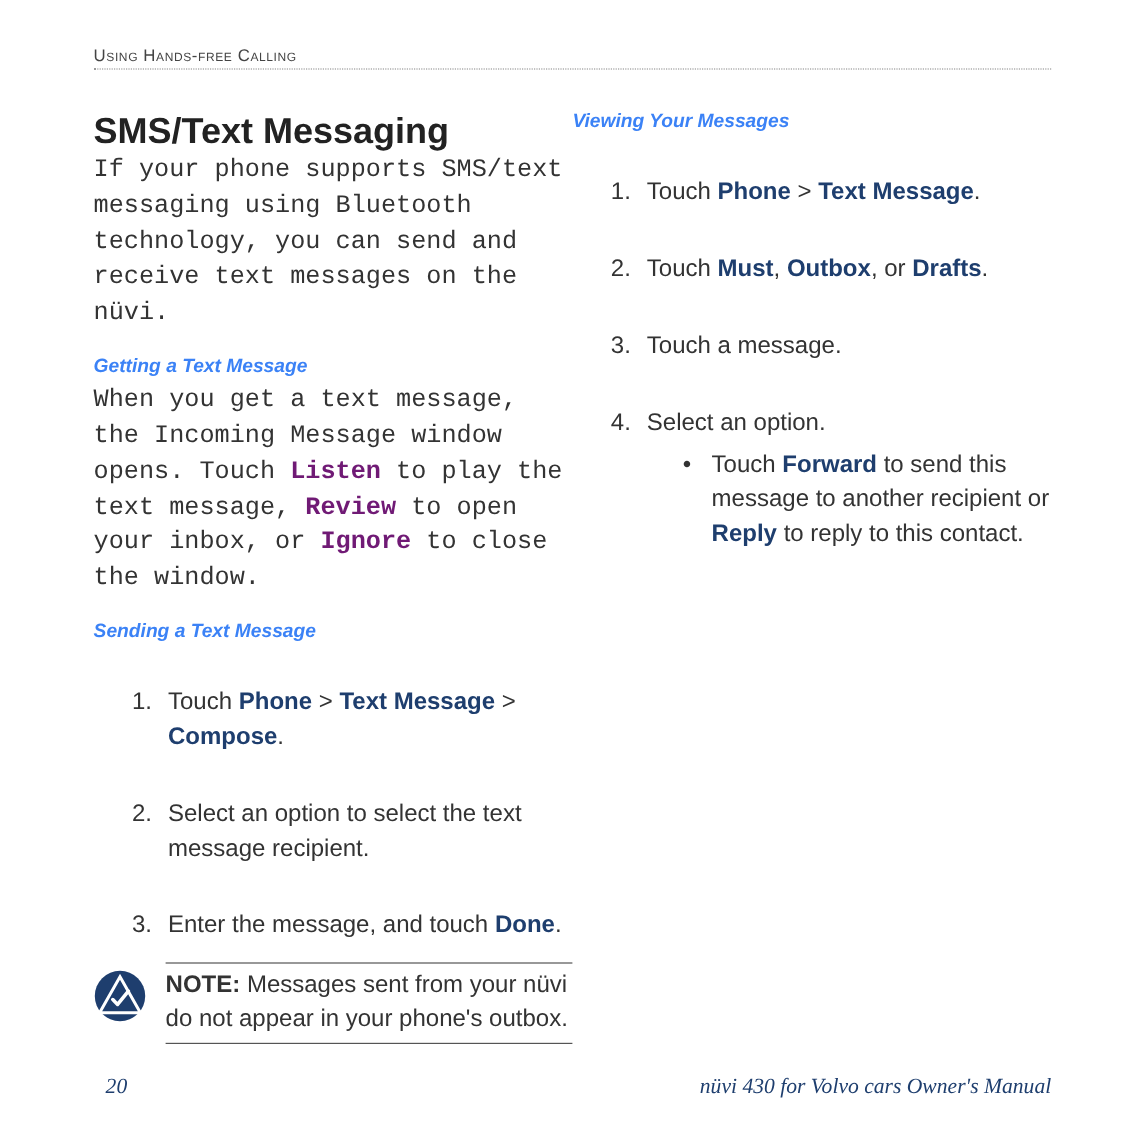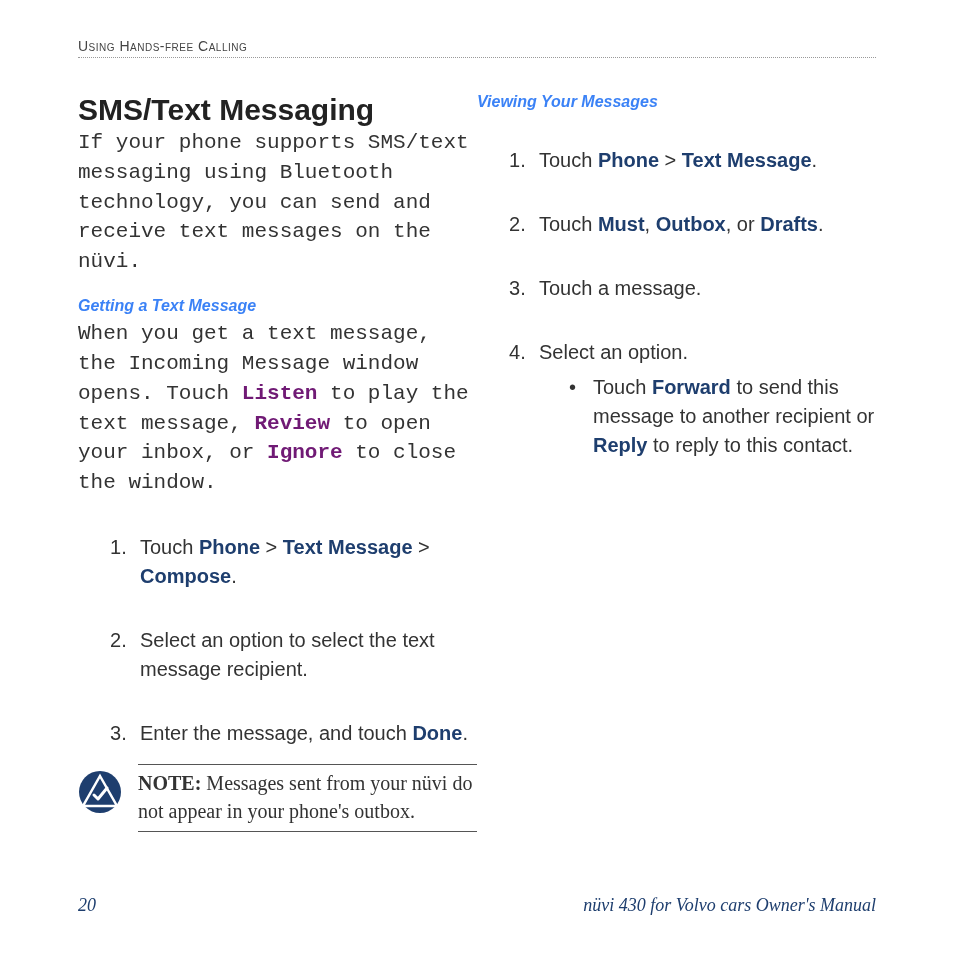--- a/index.html
+++ b/index.html
@@ -96,21 +96,21 @@
     left: 0;
     top: 0;
   }
   .note-block {
     display: flex;
     gap: 16px;
     margin-top: 16px;
     align-items: flex-start;
   }
   .note-text {
-    font-family: Liberation Serif, serif;
+    font-family: Liberation Sans, sans-serif;
     font-size: 20px;
     line-height: 1.4;
     color: #333;
     border-top: 1px solid #555;
     border-bottom: 1px solid #555;
     padding: 4px 0 6px 0;
     flex: 1;
   }
   .note-label { font-weight: bold; }
   .note-icon {
@@ -125,21 +125,21 @@
     border: 1px solid #777;
     border-radius: 3px;
     background: #fff;
     position: relative;
     margin: 0 2px;
   }
   .speaker-icon svg { position: absolute; left: 0; top: 0; }
   .footer {
     position: absolute;
     bottom: 38px;
-    left: 78px;
+    left: 88px;
     right: 78px;
     display: flex;
     justify-content: space-between;
     font-family: Georgia, 'Times New Roman', serif;
     font-style: italic;
     font-size: 18px;
     color: #1e3e6e;
   }
 </style>
 </head>
@@ -150,20 +150,21 @@
 <div class="columns">
   <div class="col">
     <h1>SMS/Text Messaging</h1>
     <p class="body">If your phone supports SMS/text messaging using Bluetooth technology, you can send and receive text messages on the nüvi.</p>
 
     <h2>Getting a Text Message</h2>
     <p class="body">
       <span>When you get a text message, the Incoming Message window opens. Touch </span><span class="link-serif">Listen</span><span> to play the text message, </span><span class="link-serif">Review</span><span> to open your inbox, or </span><span class="link-serif">Ignore</span><span> to close the window.</span>
     </p>
 
+    <h2>Sending a Text Message</h2>
     <ol class="steps">
       <li>
         <span>Touch </span><span class="link">Phone</span><span> &gt; </span><span class="link">Text Message</span><span> &gt; </span><span class="link">Compose</span><span>.</span>
       </li>
       <li>Select an option to select the text message recipient.</li>
       <li>
         <span>Enter the message, and touch </span><span class="link">Done</span><span>.</span>
       </li>
     </ol>
 

